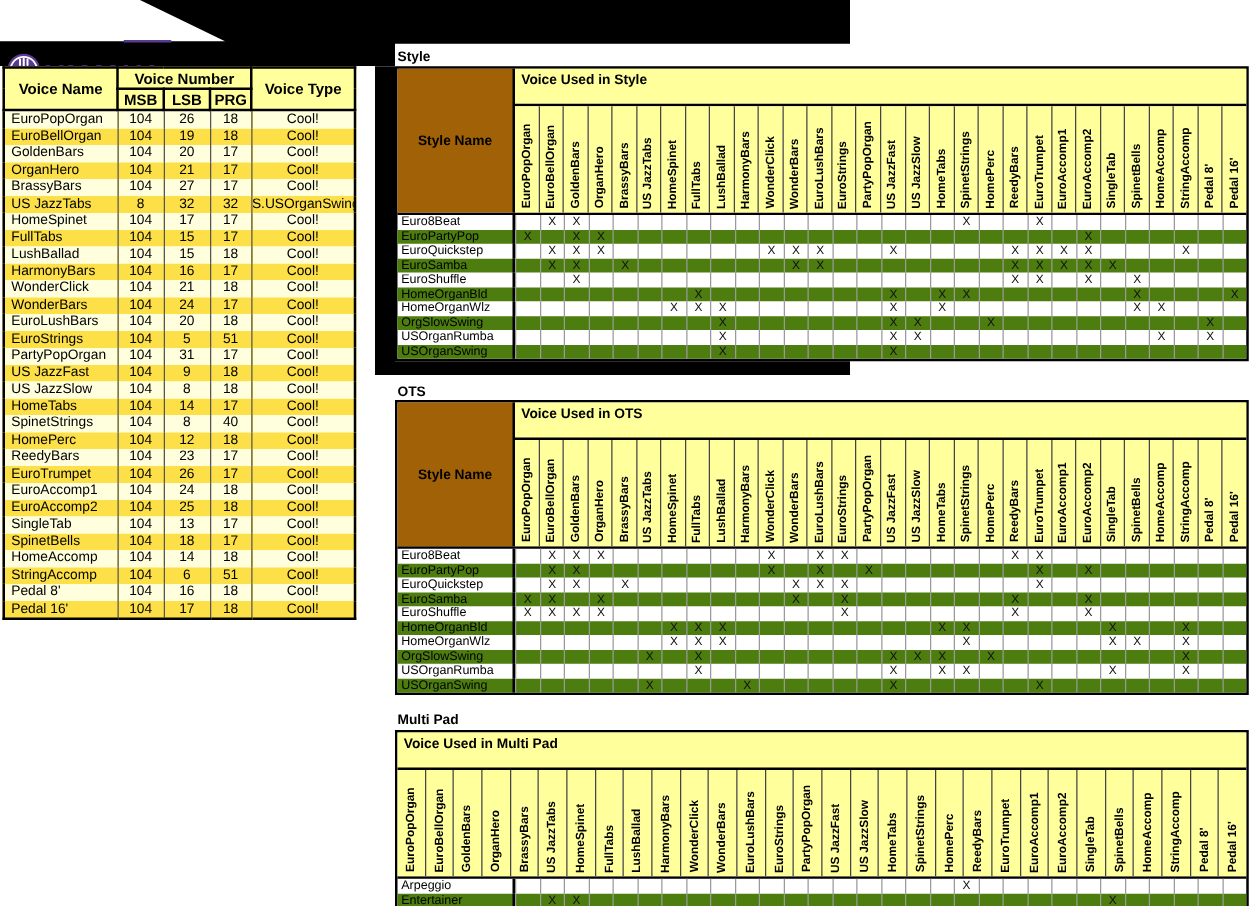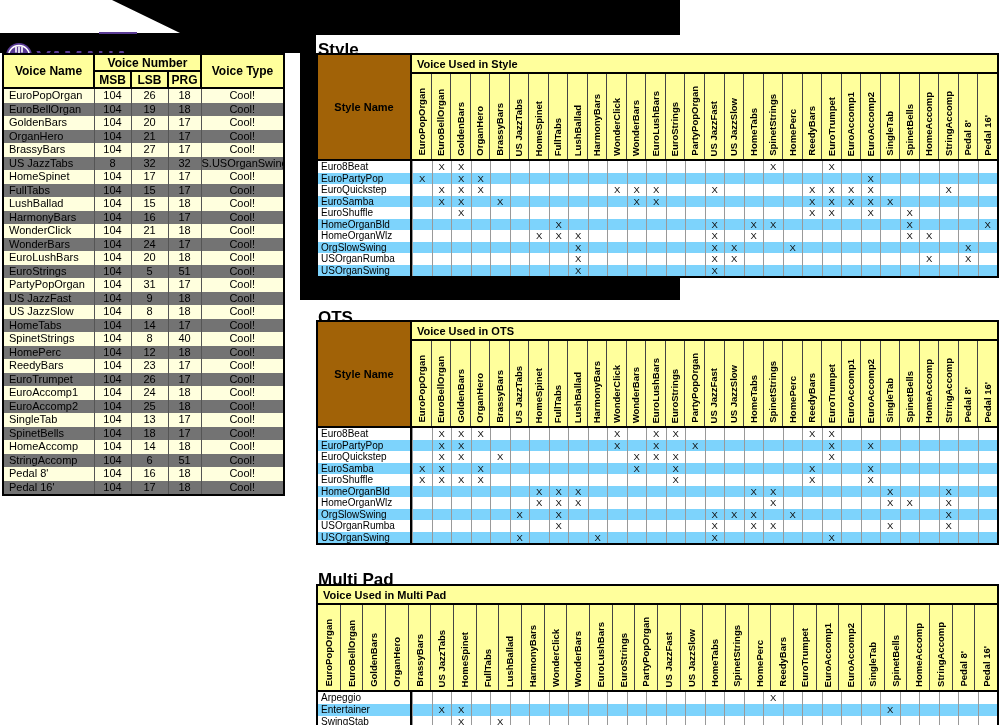--- a/index.html
+++ b/index.html
@@ -14,47 +14,47 @@
   .black-strip { position:absolute; left:300px; top:53px; width:16px; height:247px; background:#000; }
   .black-bar { position:absolute; left:300px; top:272px; width:380px; height:28px; background:#000; }
 
   
   .logo { position:absolute; left:4px; top:2px; width:130px; height:36px; }
   .logo-row { display:flex; align-items:center;margin-top:40px; }
   .wordmark { color:#5a3b94; font-weight:bold; font-size:23px; letter-spacing:-1px; line-height:28px; }
   .logo-underline { position:absolute; left:95px; top:30px; width:38px; height:2px; background:#5a3b94; }
 
   
-  table.voice-table { position:absolute; left:2px; top:53px; width:281px; border-collapse:collapse; table-layout:fixed; background:#737373; }
+  table.voice-table { position:absolute; left:2px; top:53px; width:281px; border-collapse:collapse; table-layout:fixed; background:#fde047; }
   table.voice-table th { background:#ffff9c; border:2px solid #000; font-size:12px; font-weight:bold; height:17px; padding:0; text-align:center; }
   table.voice-table td { font-size:11px; height:13.5px; line-height:13.5px; padding:0; text-align:center;
     border-left:1px solid #555; border-right:1px solid #555; white-space:nowrap; overflow:hidden; }
   table.voice-table td.c-name { text-align:left; padding-left:5px; border-left:2px solid #000; }
   table.voice-table td.c-type { border-right:2px solid #000; }
   table.voice-table tbody tr.alt { background:#ffffde; }
   table.voice-table tbody tr:last-child td { border-bottom:2px solid #000; }
   .w-name { width:91px; } .w-msb { width:37px; } .w-lsb { width:37px; } .w-prg { width:33px; } .w-type { width:83px; }
 
   
-  .section-label { position:absolute; left:318px; font-size:17px; font-weight:bold; color:#000; }
+  .section-label { position:absolute; left:318px; font-size:11px; font-weight:bold; color:#000; }
 
   
   .matrix { position:absolute; left:316px; width:683px; border:2px solid #000; background:#fff; }
   .m-top { display:flex; border-bottom:2px solid #000; }
   .m-namehead { width:94px; background:#a16207; border-right:2px solid #000; display:flex; align-items:center; justify-content:center;
     font-weight:bold; font-size:11px; }
   .m-right { flex:1; display:flex; flex-direction:column; min-width:0; }
-  .m-used { height:19px; background:#ffff9c; border-bottom:2px solid #000; font-weight:bold; font-size:11px; padding:3px 0 0 5px; }
+  .m-used { height:30px; background:#ffff9c; border-bottom:2px solid #000; font-weight:bold; font-size:11px; padding:3px 0 0 5px; }
   .m-cols { height:85px; display:flex; }
   .m-col { flex:1; background:#ffff9c; border-left:1px solid #444; display:flex; align-items:flex-end; justify-content:center; overflow:hidden; }
   .m-col:first-child { border-left:none; }
   .m-col span { writing-mode:vertical-rl; transform:rotate(180deg); font-size:9.5px; font-weight:bold; white-space:nowrap; line-height:1; padding:3px 0; }
   .m-row { display:flex; height:11.5px; }
   .mp .m-row { height:12px;justify-content:flex-end; }
-  .m-row.alt { background:#7dd3fc; }
+  .m-row.alt { background:#4d7c0f; }
   .m-rowname { width:94px; font-size:10px; line-height:11.5px; padding-left:3px; border-right:2px solid #000; white-space:nowrap; overflow:hidden; }
   .mp .m-rowname { line-height:12px; }
   .m-cell { flex:1; border-left:1px solid #999; text-align:center; font-size:9.5px; line-height:11.5px; overflow:hidden; color:#111; }
   .mp .m-cell { line-height:12px; }
   .m-cell:first-child { border-left:none; }
 </style>
 </head>
 <body>
 
 <div class="page">

